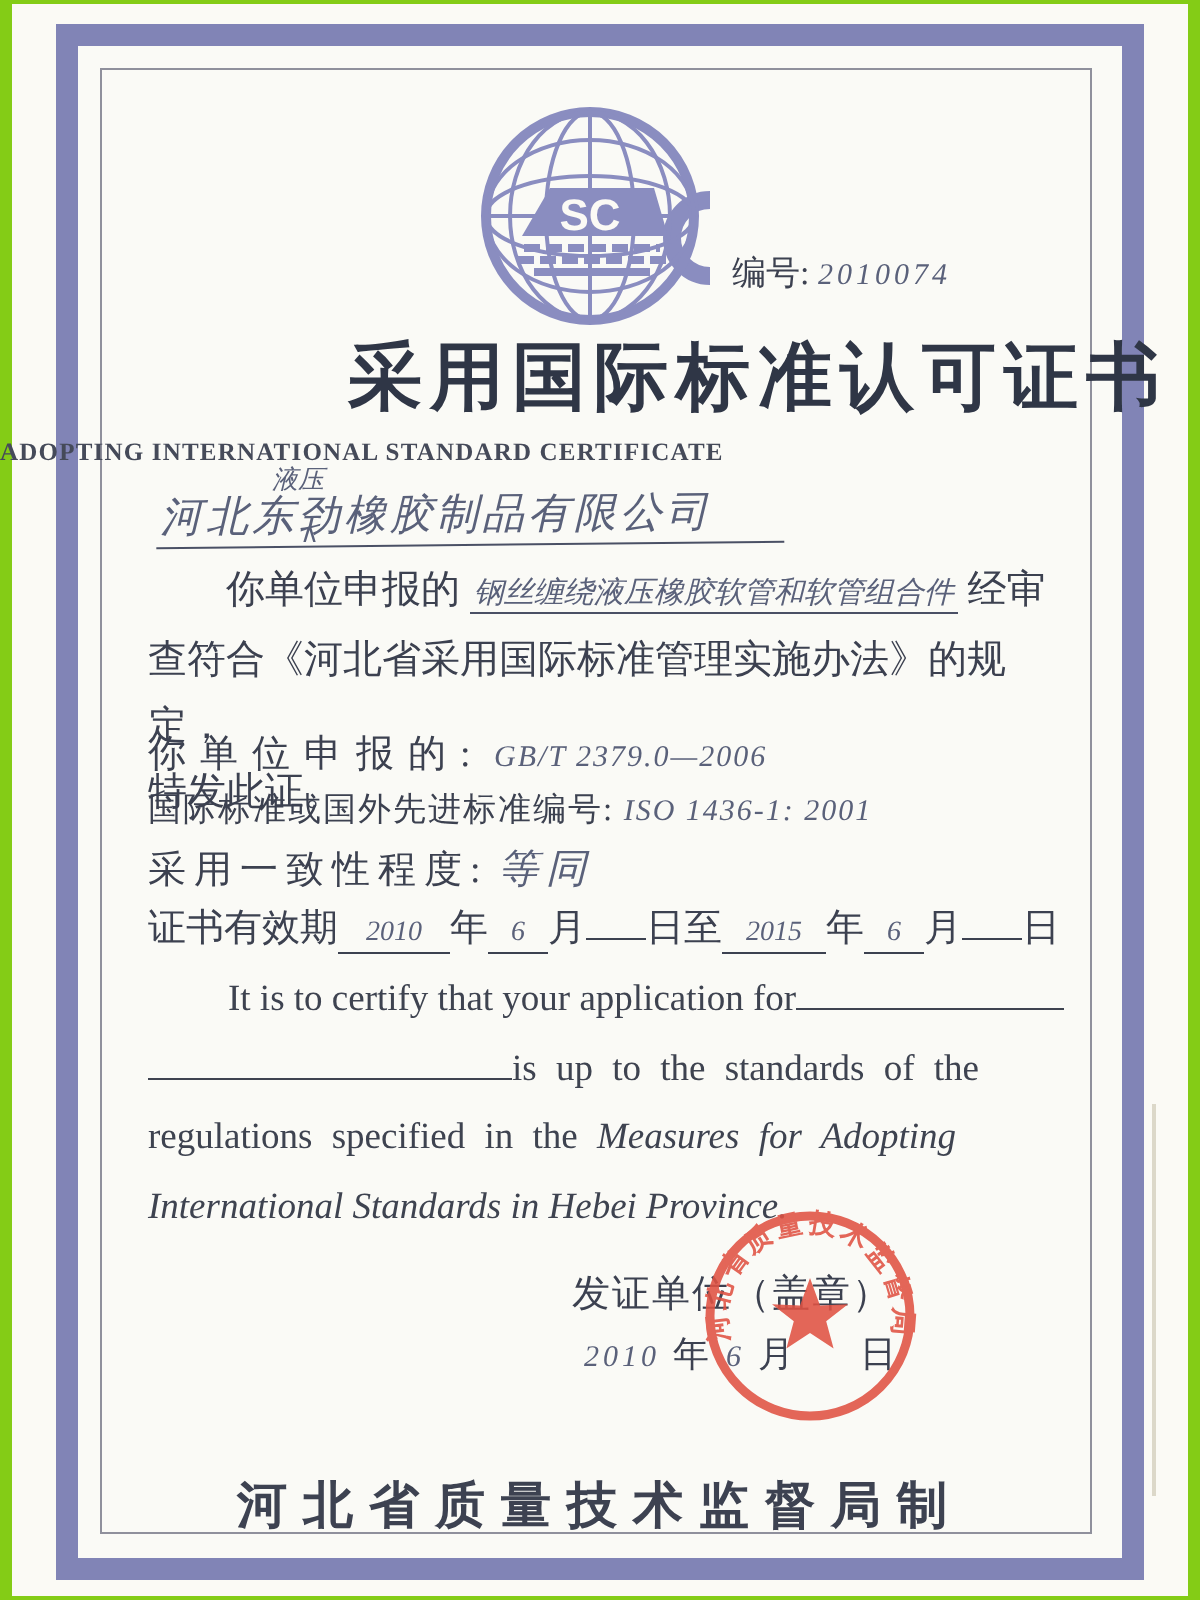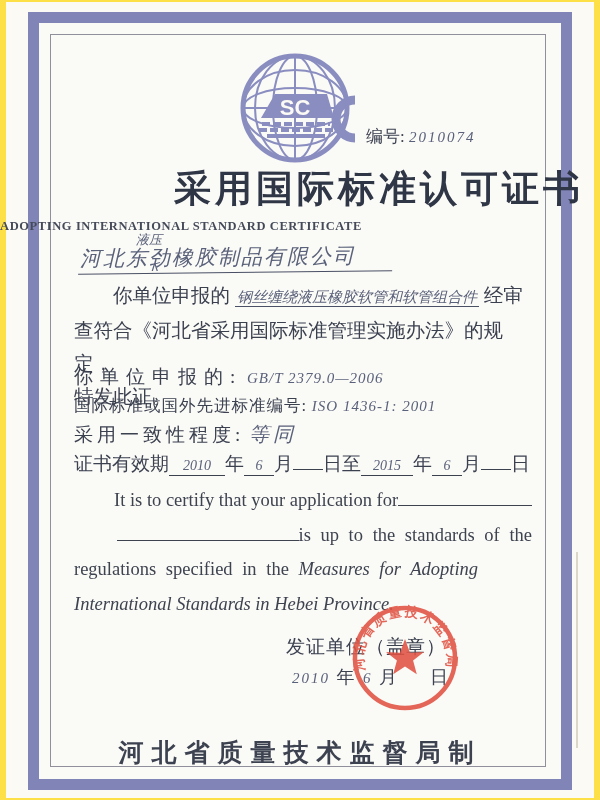--- a/index.html
+++ b/index.html
@@ -1,18 +1,18 @@
 <!DOCTYPE html>
 <html><head>
 <meta charset="utf-8">
 <style>
   html,body{margin:0;padding:0;}
   .page{
     position:relative;width:600px;height:800px;overflow:hidden;
-    background:#fde047;
+    background:#84cc16;
     font-family:"Liberation Serif","DejaVu Serif",serif;
     color:#3c4150;
   }
   .paper{position:absolute;left:6px;top:2px;right:6px;bottom:2px;background:#fbfaf5;}
   .band{
     position:absolute;left:28px;top:12px;width:522px;height:756px;
     border:11px solid #8184b6;background:#fafaf6;
   }
   .inner-frame{
     position:absolute;left:50px;top:34px;width:494px;height:731px;
@@ -46,21 +46,21 @@
   .field .label-conf{letter-spacing:4px;}
   .field .hand{font-size:15px;letter-spacing:1px;}
   .field .hand-big{font-size:20px;letter-spacing:4px;}
   .blank{display:inline-block;border-bottom:1.5px solid #3c4150;text-align:center;vertical-align:baseline;}
   .blank .hand{font-size:14px;}
   .validity{left:74px;top:451px;font-size:19px;white-space:nowrap;}
   .english{left:74px;top:483px;width:458px;font-size:18.5px;line-height:34.5px;color:#3e4350;}
   .eng-row{display:flex;align-items:baseline;}
   .eng-row .fill{flex:1;border-bottom:1.5px solid #3e4350;height:1em;}
   .eng-row .lead{width:182px;border-bottom:1.5px solid #3e4350;height:1em;}
-  .ws{word-spacing:5px;justify-content:flex-end;}
+  .ws{word-spacing:5px;}
   .it{font-style:italic;}
   .issuer{left:286px;top:634px;font-size:19px;letter-spacing:1px;}
   .issue-date{left:292px;top:665px;font-size:18px;letter-spacing:2px;}
   .issue-date .hand{font-size:15px;letter-spacing:2px;}
   .issue-date .gap{display:inline-block;width:18px;}
   .footer{left:0;right:0;top:736px;text-align:center;font-size:25px;font-weight:bold;letter-spacing:8px;color:#3d4251;}
   .seal-box{left:348px;top:601px;width:114px;height:114px;opacity:0.88;}
   .logo-box{left:237px;top:50px;width:126px;height:116px;}
   .edge-artifact{left:576px;top:552px;width:2px;height:196px;background:#dcd8c9;}
 </style>

